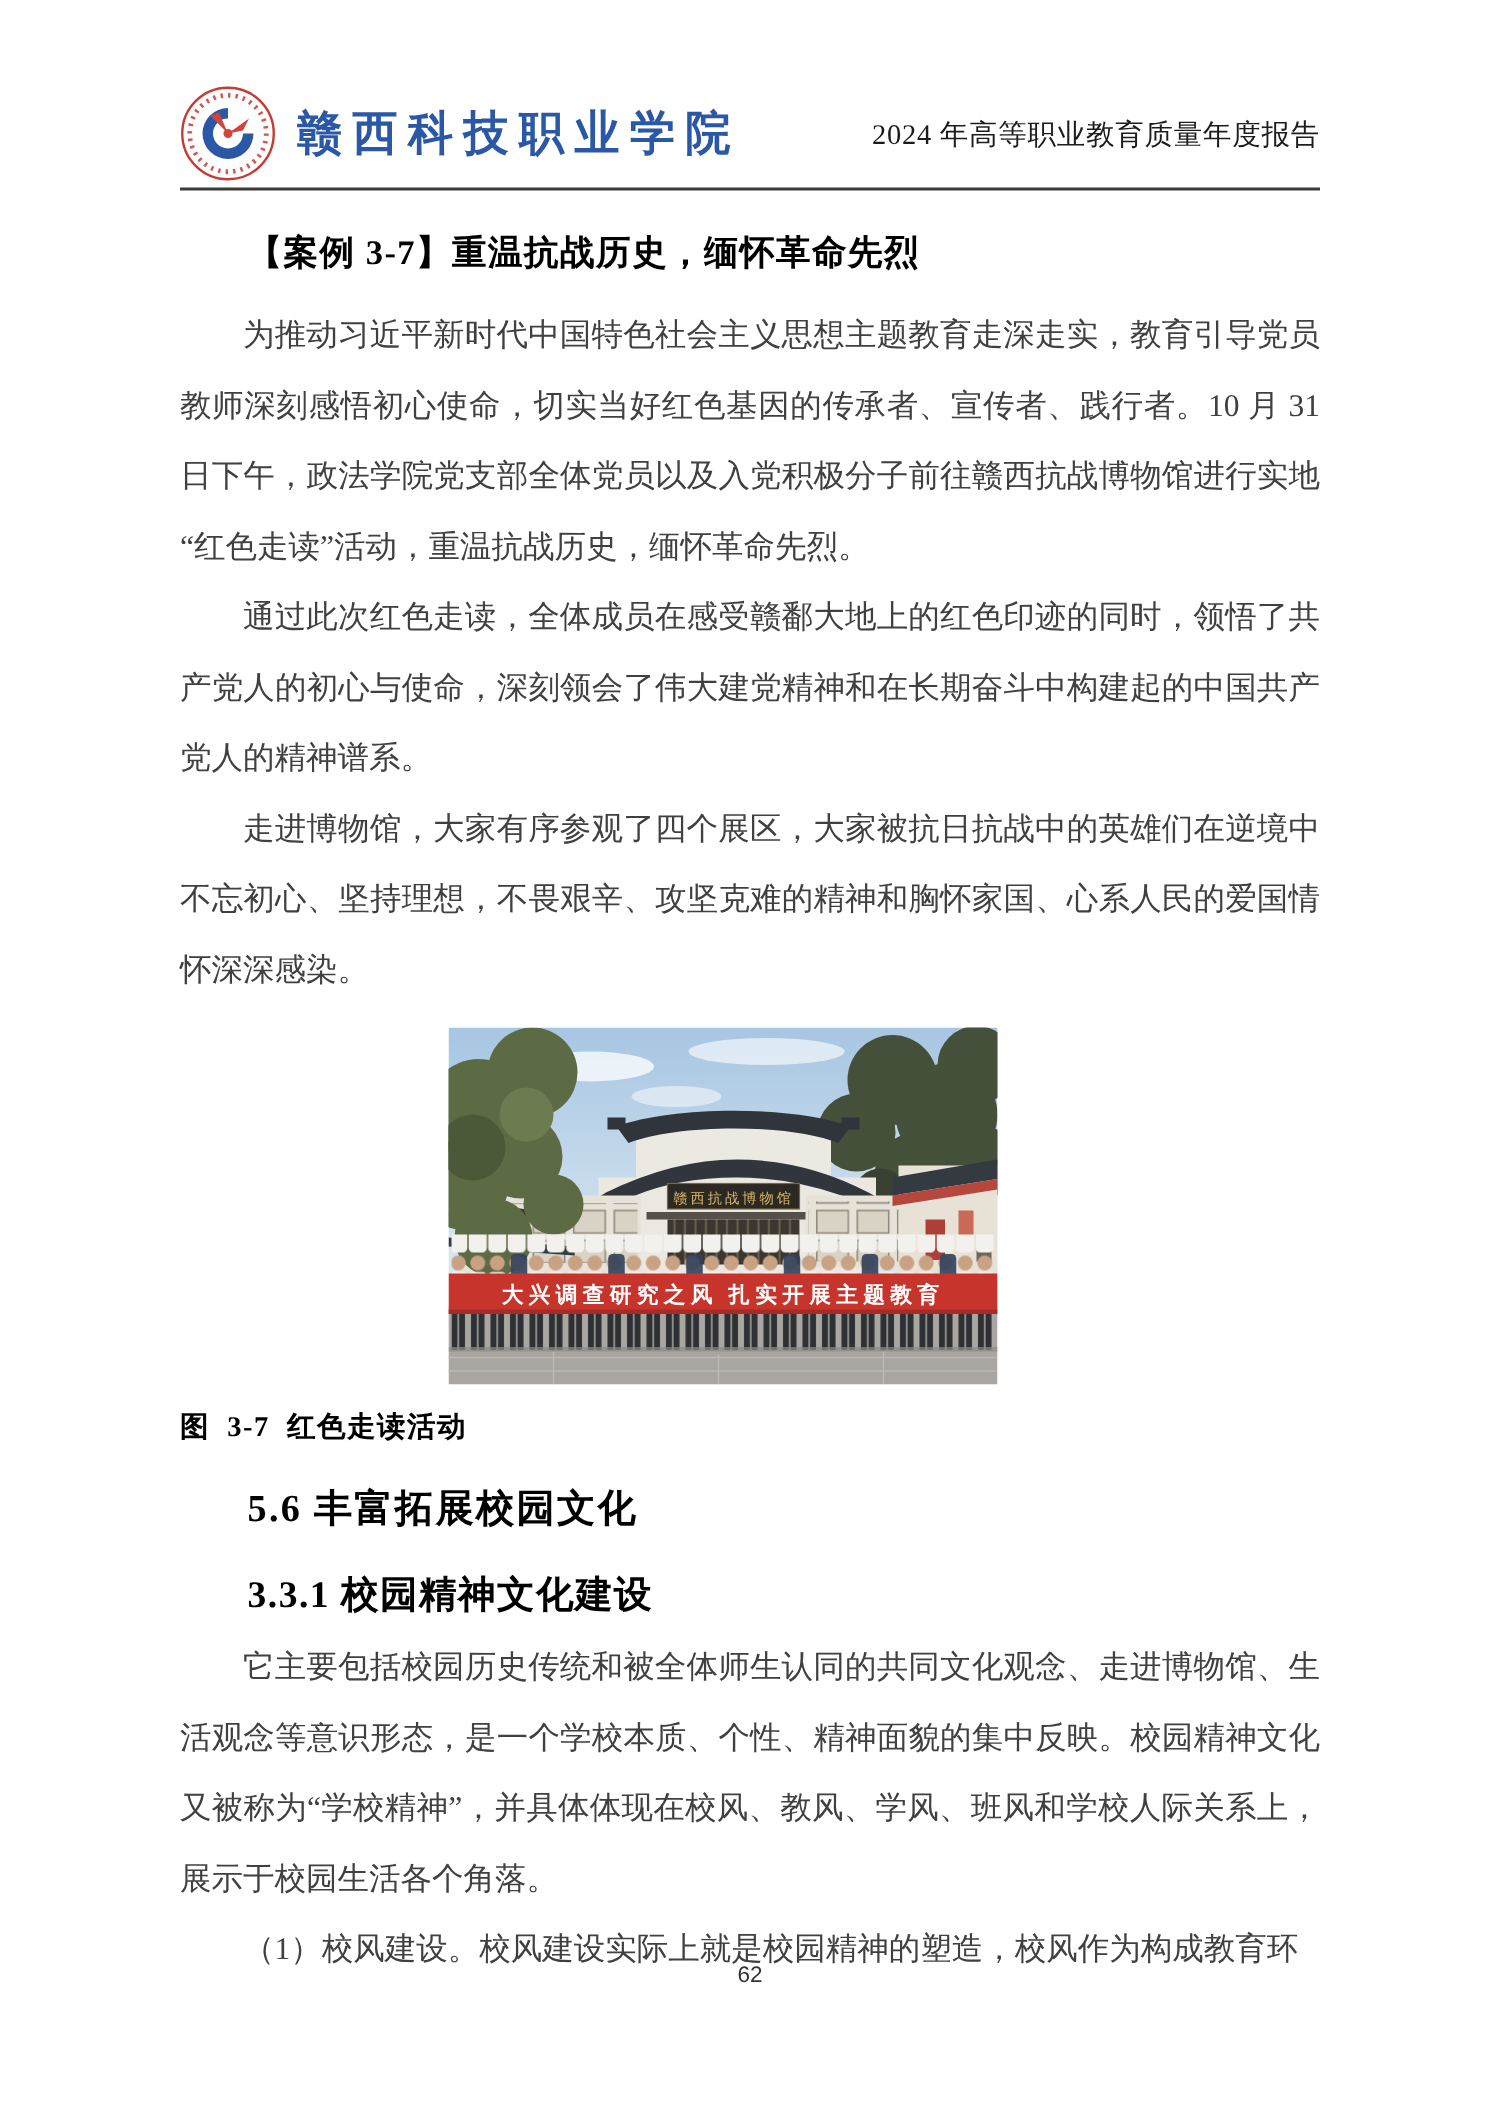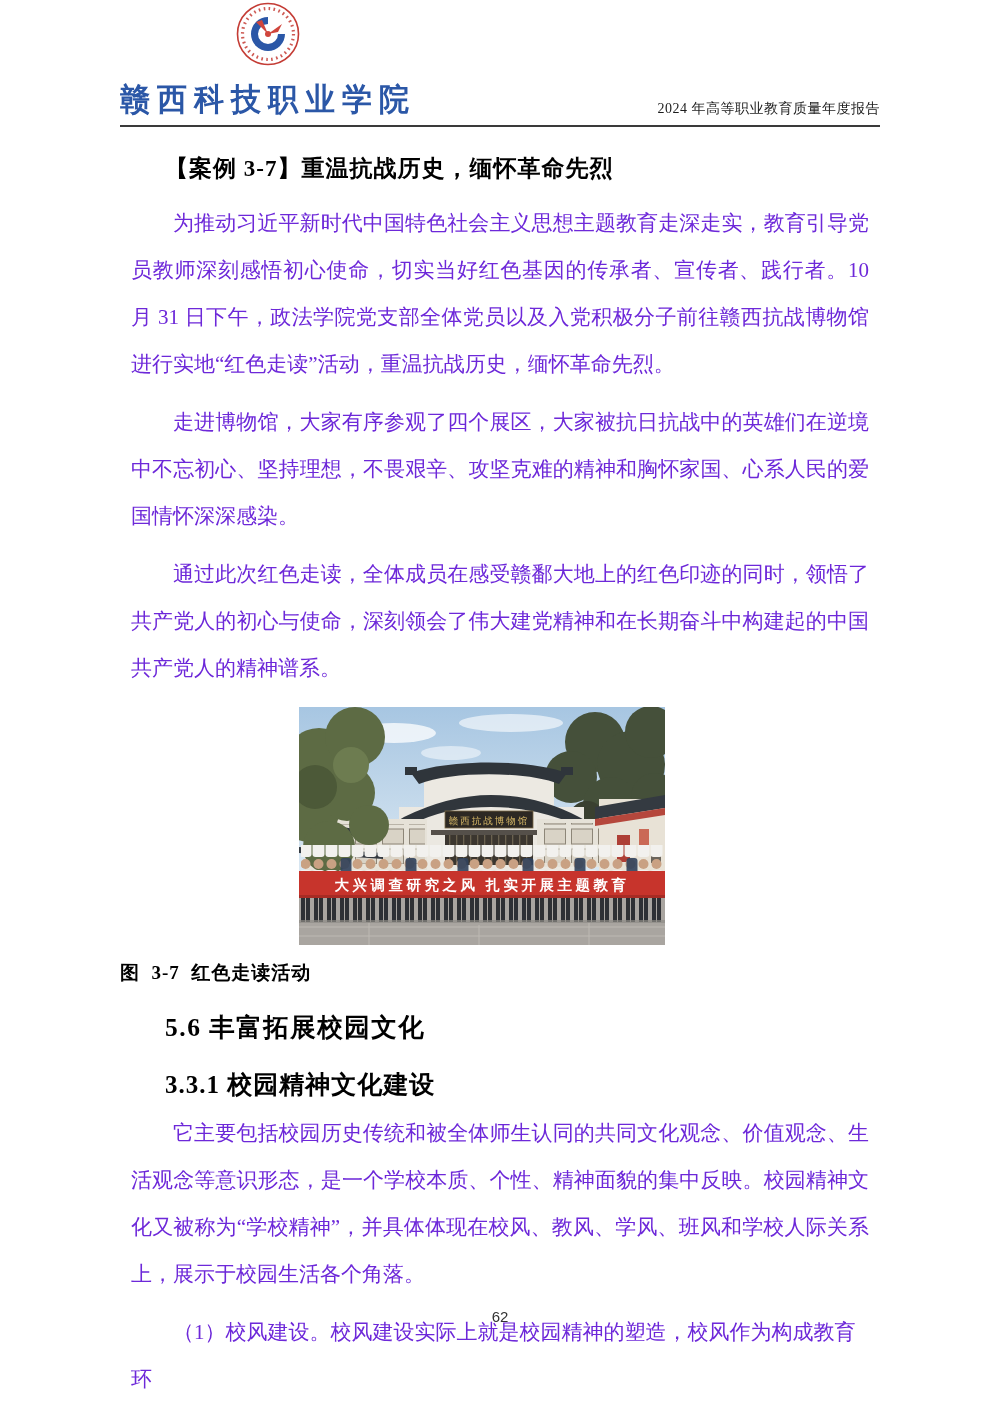--- a/index.html
+++ b/index.html
@@ -10,41 +10,41 @@
     overflow:hidden;
   }
   .page { padding:0 120px; }
 
   
   .header {
     height:125px;
     border-bottom:2px solid #3a3a3a;
     display:flex; align-items:flex-end; justify-content:space-between;
   }
-  .header-left { display:flex; align-items:center; gap:14px; padding-bottom:4px;flex-direction:column; }
+  .header-left { display:flex; align-items:center; gap:14px; padding-bottom:4px; }
   .logo { width:64px; height:64px; flex:0 0 auto; }
   .school-name {
     color:#2b57a7; font-weight:bold; font-size:30px;
     letter-spacing:7px; font-family:"Liberation Serif","DejaVu Serif",serif;
     transform:scaleY(1.05);
   }
   .report-title {
-    font-size:14px; color:#1c1c1c; padding-bottom:7px;
+    font-size:19px; color:#1c1c1c; padding-bottom:22px;
     letter-spacing:0.5px; white-space:pre;
   }
 
   
   .case-title {
     margin:26px 0 16px 45px;
     font-size:23px; font-weight:bold; color:#000;
     letter-spacing:1px;
   }
   p.body-par {
-    font-size:21px; line-height:47px; margin:11px;
-    text-align:justify; text-indent:2em; color:#6d28d9;
+    font-size:21px; line-height:47px; margin:0;
+    text-align:justify; text-indent:2em; color:#404040;
   }
   p.body-par.first { margin-top:9px; }
   p.last-line { text-align:left; }
 
   
   .figure-wrap { width:402px; margin:15px auto 4px;font-family:Liberation Serif, serif; }
   .figure-wrap svg { display:block; }
   .figure-caption {
     font-weight:bold; font-size:19px;
     margin-top:15px; color:#000; white-space:pre; letter-spacing:1px;
@@ -83,22 +83,22 @@
         <circle cx="32" cy="32" r="3" fill="#d0453c"></circle>
       </svg>
       <div class="school-name">赣西科技职业学院</div>
     </div>
     <div class="report-title">2024 年高等职业教育质量年度报告</div>
   </div>
 
   <div class="case-title">【案例 3-7】重温抗战历史，缅怀革命先烈</div>
 
   <p class="body-par first">为推动习近平新时代中国特色社会主义思想主题教育走深走实，教育引导党员教师深刻感悟初心使命，切实当好红色基因的传承者、宣传者、践行者。10 月 31 日下午，政法学院党支部全体党员以及入党积极分子前往赣西抗战博物馆进行实地“红色走读”活动，重温抗战历史，缅怀革命先烈。</p>
+  <p class="body-par">通过此次红色走读，全体成员在感受赣鄱大地上的红色印迹的同时，领悟了共产党人的初心与使命，深刻领会了伟大建党精神和在长期奋斗中构建起的中国共产党人的精神谱系。</p>
   <p class="body-par">走进博物馆，大家有序参观了四个展区，大家被抗日抗战中的英雄们在逆境中不忘初心、坚持理想，不畏艰辛、攻坚克难的精神和胸怀家国、心系人民的爱国情怀深深感染。</p>
-  <p class="body-par">通过此次红色走读，全体成员在感受赣鄱大地上的红色印迹的同时，领悟了共产党人的初心与使命，深刻领会了伟大建党精神和在长期奋斗中构建起的中国共产党人的精神谱系。</p>
 
   <div class="figure-wrap">
     <svg viewBox="0 0 366 238" width="366" height="238">
       <defs>
         <linearGradient id="sky" x1="0" y1="0" x2="0" y2="1">
           <stop offset="0" stop-color="#a7c6e2"></stop>
           <stop offset="1" stop-color="#e4eef5"></stop>
         </linearGradient>
         <pattern id="crowd" width="13" height="30" patternUnits="userSpaceOnUse">
           <circle cx="6.5" cy="7" r="5" fill="#c9a183"></circle>
@@ -207,18 +207,18 @@
         <text x="183" y="183" font-size="14.5" font-weight="bold" fill="#ffffff" text-anchor="middle" letter-spacing="3.5">大兴调查研究之风 扎实开展主题教育</text>
       </g>
     </svg>
   </div>
 
   <div class="figure-caption">图  3-7  红色走读活动</div>
 
   <div class="h2">5.6 丰富拓展校园文化</div>
   <div class="h3">3.3.1 校园精神文化建设</div>
 
-  <p class="body-par first">它主要包括校园历史传统和被全体师生认同的共同文化观念、价值观念、生活观念等意识形态，是一个学校本质、个性、精神面貌的集中反映。校园精神文化又被称为“学校精神”，并具体体现在校风、教风、学风、班风和学校人际关系上，展示于校园生活各个角落。</p>
+  <p class="body-par first">它主要包括校园历史传统和被全体师生认同的共同文化观念、走进博物馆、生活观念等意识形态，是一个学校本质、个性、精神面貌的集中反映。校园精神文化又被称为“学校精神”，并具体体现在校风、教风、学风、班风和学校人际关系上，展示于校园生活各个角落。</p>
   <p class="body-par last-line">（1）校风建设。校风建设实际上就是校园精神的塑造，校风作为构成教育环</p>
 
 </div>
 
 <div class="footer">62</div>
 
 </body></html>

